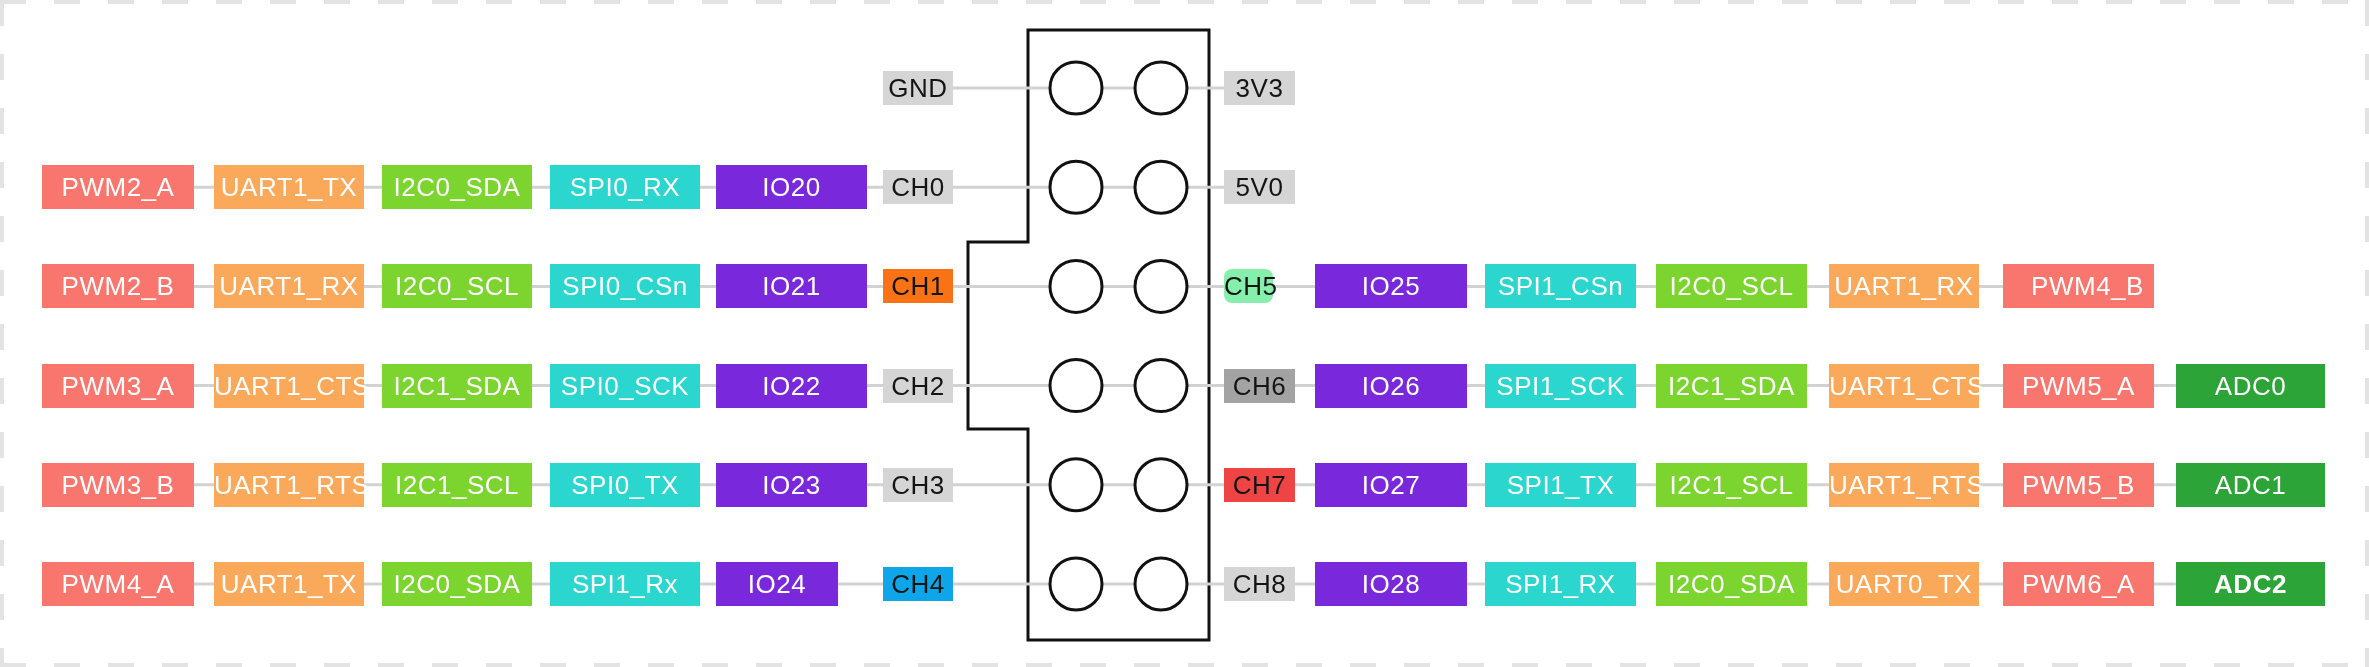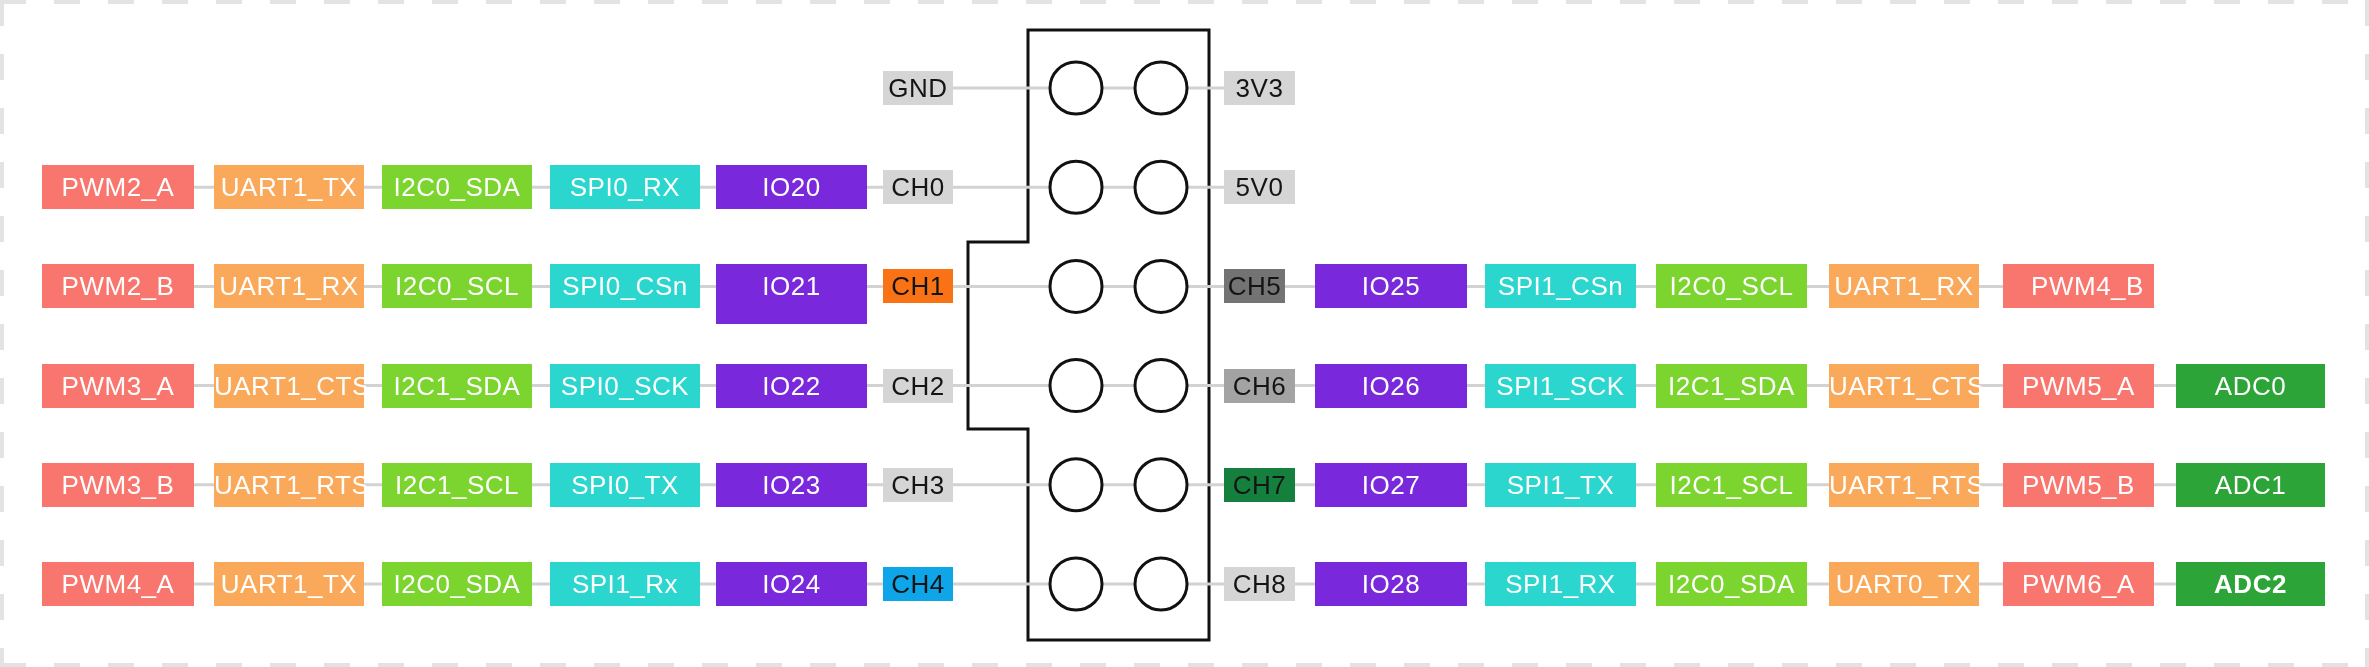--- a/index.html
+++ b/index.html
@@ -65,23 +65,23 @@
       <div class="pin-label fn" style="left: 214px; width: 150px; top: 165.2px; height: 44px; line-height: 44px; background: rgb(249, 169, 89);">UART1_TX</div>
       <div class="pin-label fn" style="left: 382px; width: 150px; top: 165.2px; height: 44px; line-height: 44px; background: rgb(124, 212, 47);">I2C0_SDA</div>
       <div class="pin-label fn" style="left: 550px; width: 150px; top: 165.2px; height: 44px; line-height: 44px; background: rgb(43, 214, 206);">SPI0_RX</div>
       <div class="pin-label fn" style="left: 716px; width: 151px; top: 165.2px; height: 44px; line-height: 44px; background: rgb(122, 40, 219);">IO20</div>
       <div class="pin-label ch" style="left: 883px; width: 70px; top: 170.2px; height: 34px; line-height: 34px; background: rgb(213, 213, 213);">CH0</div>
       <div class="pin-label ch" style="left: 1224px; width: 71px; top: 170.2px; height: 34px; line-height: 34px; background: rgb(213, 213, 213);">5V0</div>
       <div class="pin-label fn" style="left: 42px; width: 152px; top: 264.4px; height: 44px; line-height: 44px; background: rgb(248, 118, 109);">PWM2_B</div>
       <div class="pin-label fn" style="left: 214px; width: 150px; top: 264.4px; height: 44px; line-height: 44px; background: rgb(249, 169, 89);">UART1_RX</div>
       <div class="pin-label fn" style="left: 382px; width: 150px; top: 264.4px; height: 44px; line-height: 44px; background: rgb(124, 212, 47);">I2C0_SCL</div>
       <div class="pin-label fn" style="left: 550px; width: 150px; top: 264.4px; height: 44px; line-height: 44px; background: rgb(43, 214, 206);">SPI0_CSn</div>
-      <div class="pin-label fn" style="left: 716px; width: 151px; top: 264.4px; height: 60px; line-height: 44px; background: rgb(122, 40, 219);">IO21</div>
+      <div class="pin-label fn" style="left: 716px; width: 151px; top: 264.4px; height: 44px; line-height: 44px; background: rgb(122, 40, 219);">IO21</div>
       <div class="pin-label ch" style="left: 883px; width: 70px; top: 269.4px; height: 34px; line-height: 34px; background: #f97316;">CH1</div>
-      <div class="pin-label ch" style="left: 1224px; width: 61px; top: 269.4px; height: 34px; line-height: 34px; background: #737373;">CH5</div>
+      <div class="pin-label ch" style="left: 1224px; width: 49px; top: 269.4px; height: 34px; line-height: 34px; background: #86efac; border-radius: 8px;">CH5</div>
       <div class="pin-label fn" style="left: 1315px; width: 152px; top: 264.4px; height: 44px; line-height: 44px; background: rgb(122, 40, 219);">IO25</div>
       <div class="pin-label fn" style="left: 1485px; width: 151px; top: 264.4px; height: 44px; line-height: 44px; background: rgb(43, 214, 206);">SPI1_CSn</div>
       <div class="pin-label fn" style="left: 1656px; width: 151px; top: 264.4px; height: 44px; line-height: 44px; background: rgb(124, 212, 47);">I2C0_SCL</div>
       <div class="pin-label fn" style="left: 1829px; width: 150px; top: 264.4px; height: 44px; line-height: 44px; background: rgb(249, 169, 89);">UART1_RX</div>
       <div class="pin-label fn" style="left: 2003px; width: 151px; top: 264.4px; height: 44px; line-height: 44px; background: rgb(248, 118, 109); padding-left: 18px;">PWM4_B</div>
       <div class="pin-label fn" style="left: 42px; width: 152px; top: 363.6px; height: 44px; line-height: 44px; background: rgb(248, 118, 109);">PWM3_A</div>
       <div class="pin-label fn" style="left: 214px; width: 150px; top: 363.6px; height: 44px; line-height: 44px; background: rgb(249, 169, 89);">UART1_CTS</div>
       <div class="pin-label fn" style="left: 382px; width: 150px; top: 363.6px; height: 44px; line-height: 44px; background: rgb(124, 212, 47);">I2C1_SDA</div>
       <div class="pin-label fn" style="left: 550px; width: 150px; top: 363.6px; height: 44px; line-height: 44px; background: rgb(43, 214, 206);">SPI0_SCK</div>
       <div class="pin-label fn" style="left: 716px; width: 151px; top: 363.6px; height: 44px; line-height: 44px; background: rgb(122, 40, 219);">IO22</div>
@@ -92,32 +92,32 @@
       <div class="pin-label fn" style="left: 1656px; width: 151px; top: 363.6px; height: 44px; line-height: 44px; background: rgb(124, 212, 47);">I2C1_SDA</div>
       <div class="pin-label fn" style="left: 1829px; width: 150px; top: 363.6px; height: 44px; line-height: 44px; background: rgb(249, 169, 89);">UART1_CTS</div>
       <div class="pin-label fn" style="left: 2003px; width: 151px; top: 363.6px; height: 44px; line-height: 44px; background: rgb(248, 118, 109);">PWM5_A</div>
       <div class="pin-label fn" style="left: 2176px; width: 149px; top: 363.6px; height: 44px; line-height: 44px; background: rgb(45, 164, 55);">ADC0</div>
       <div class="pin-label fn" style="left: 42px; width: 152px; top: 462.8px; height: 44px; line-height: 44px; background: rgb(248, 118, 109);">PWM3_B</div>
       <div class="pin-label fn" style="left: 214px; width: 150px; top: 462.8px; height: 44px; line-height: 44px; background: rgb(249, 169, 89);">UART1_RTS</div>
       <div class="pin-label fn" style="left: 382px; width: 150px; top: 462.8px; height: 44px; line-height: 44px; background: rgb(124, 212, 47);">I2C1_SCL</div>
       <div class="pin-label fn" style="left: 550px; width: 150px; top: 462.8px; height: 44px; line-height: 44px; background: rgb(43, 214, 206);">SPI0_TX</div>
       <div class="pin-label fn" style="left: 716px; width: 151px; top: 462.8px; height: 44px; line-height: 44px; background: rgb(122, 40, 219);">IO23</div>
       <div class="pin-label ch" style="left: 883px; width: 70px; top: 467.8px; height: 34px; line-height: 34px; background: rgb(213, 213, 213);">CH3</div>
-      <div class="pin-label ch" style="left: 1224px; width: 71px; top: 467.8px; height: 34px; line-height: 34px; background: #15803d;">CH7</div>
+      <div class="pin-label ch" style="left: 1224px; width: 71px; top: 467.8px; height: 34px; line-height: 34px; background: #ef4444;">CH7</div>
       <div class="pin-label fn" style="left: 1315px; width: 152px; top: 462.8px; height: 44px; line-height: 44px; background: rgb(122, 40, 219);">IO27</div>
       <div class="pin-label fn" style="left: 1485px; width: 151px; top: 462.8px; height: 44px; line-height: 44px; background: rgb(43, 214, 206);">SPI1_TX</div>
       <div class="pin-label fn" style="left: 1656px; width: 151px; top: 462.8px; height: 44px; line-height: 44px; background: rgb(124, 212, 47);">I2C1_SCL</div>
       <div class="pin-label fn" style="left: 1829px; width: 150px; top: 462.8px; height: 44px; line-height: 44px; background: rgb(249, 169, 89);">UART1_RTS</div>
       <div class="pin-label fn" style="left: 2003px; width: 151px; top: 462.8px; height: 44px; line-height: 44px; background: rgb(248, 118, 109);">PWM5_B</div>
       <div class="pin-label fn" style="left: 2176px; width: 149px; top: 462.8px; height: 44px; line-height: 44px; background: rgb(45, 164, 55);">ADC1</div>
       <div class="pin-label fn" style="left: 42px; width: 152px; top: 562px; height: 44px; line-height: 44px; background: rgb(248, 118, 109);">PWM4_A</div>
       <div class="pin-label fn" style="left: 214px; width: 150px; top: 562px; height: 44px; line-height: 44px; background: rgb(249, 169, 89);">UART1_TX</div>
       <div class="pin-label fn" style="left: 382px; width: 150px; top: 562px; height: 44px; line-height: 44px; background: rgb(124, 212, 47);">I2C0_SDA</div>
       <div class="pin-label fn" style="left: 550px; width: 150px; top: 562px; height: 44px; line-height: 44px; background: rgb(43, 214, 206);">SPI1_Rx</div>
-      <div class="pin-label fn" style="left: 716px; width: 151px; top: 562px; height: 44px; line-height: 44px; background: rgb(122, 40, 219); text-align: center;">IO24</div>
+      <div class="pin-label fn" style="left: 716px; width: 122px; top: 562px; height: 44px; line-height: 44px; background: rgb(122, 40, 219); text-align: center;">IO24</div>
       <div class="pin-label ch" style="left: 883px; width: 70px; top: 567px; height: 34px; line-height: 34px; background: #0ea5e9;">CH4</div>
       <div class="pin-label ch" style="left: 1224px; width: 71px; top: 567px; height: 34px; line-height: 34px; background: rgb(213, 213, 213);">CH8</div>
       <div class="pin-label fn" style="left: 1315px; width: 152px; top: 562px; height: 44px; line-height: 44px; background: rgb(122, 40, 219);">IO28</div>
       <div class="pin-label fn" style="left: 1485px; width: 151px; top: 562px; height: 44px; line-height: 44px; background: rgb(43, 214, 206);">SPI1_RX</div>
       <div class="pin-label fn" style="left: 1656px; width: 151px; top: 562px; height: 44px; line-height: 44px; background: rgb(124, 212, 47);">I2C0_SDA</div>
       <div class="pin-label fn" style="left: 1829px; width: 150px; top: 562px; height: 44px; line-height: 44px; background: rgb(249, 169, 89);">UART0_TX</div>
       <div class="pin-label fn" style="left: 2003px; width: 151px; top: 562px; height: 44px; line-height: 44px; background: rgb(248, 118, 109);">PWM6_A</div>
       <div class="pin-label fn" style="left: 2176px; width: 149px; top: 562px; height: 44px; line-height: 44px; background: rgb(45, 164, 55); font-weight: bold;">ADC2</div>
     </div>
 </div>

